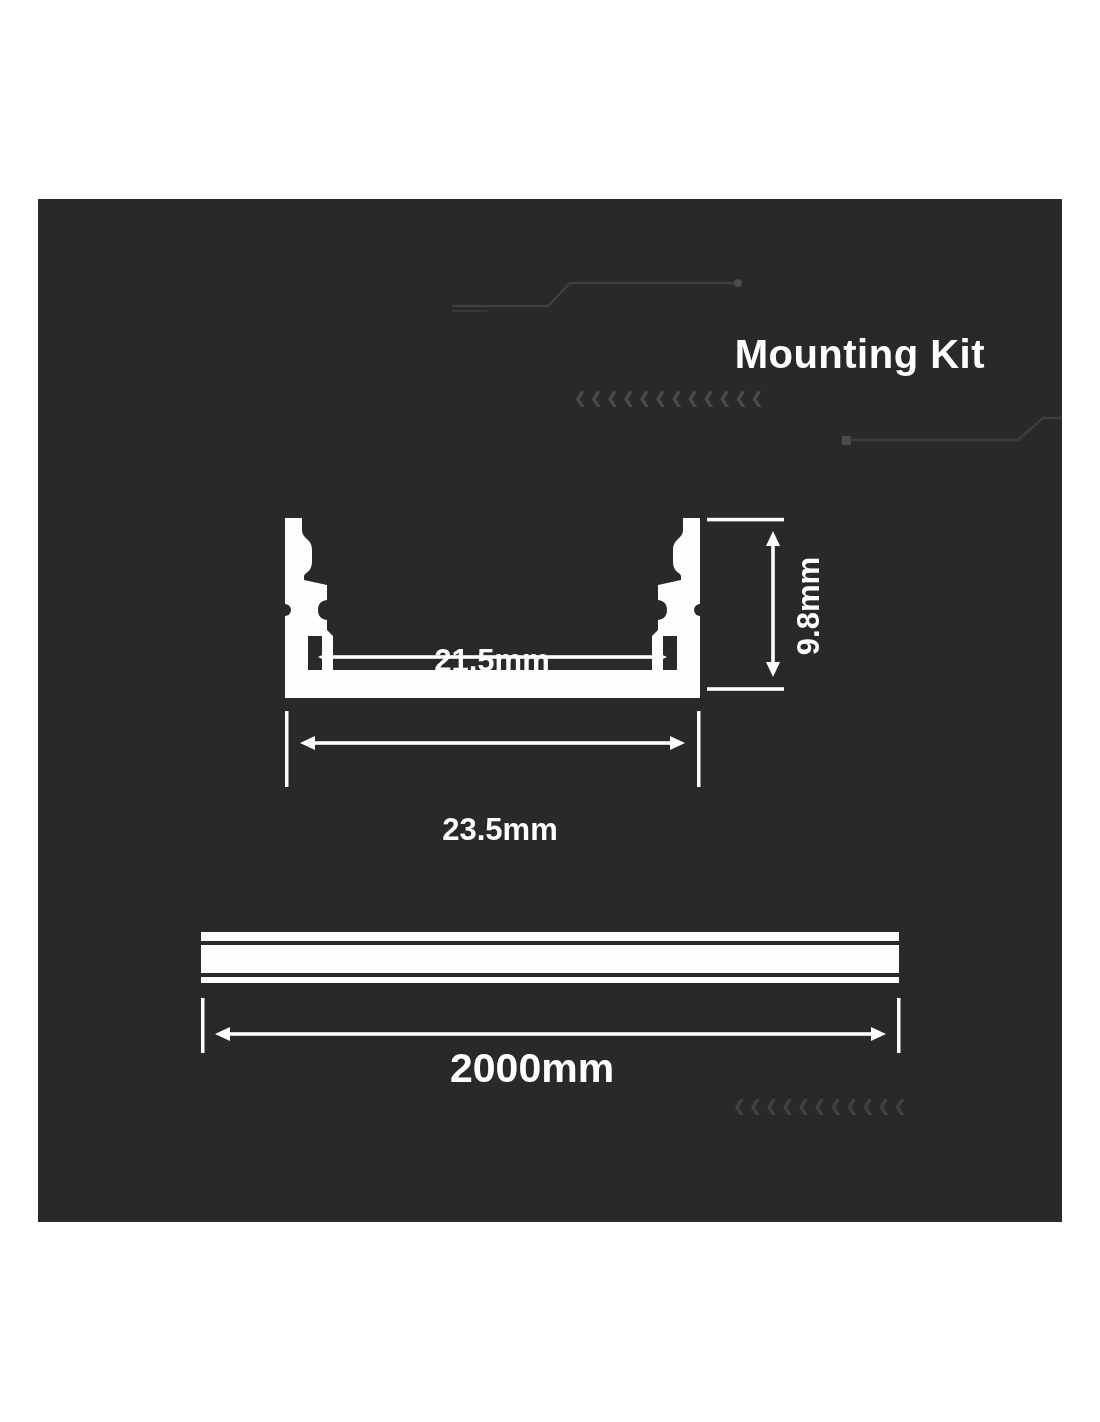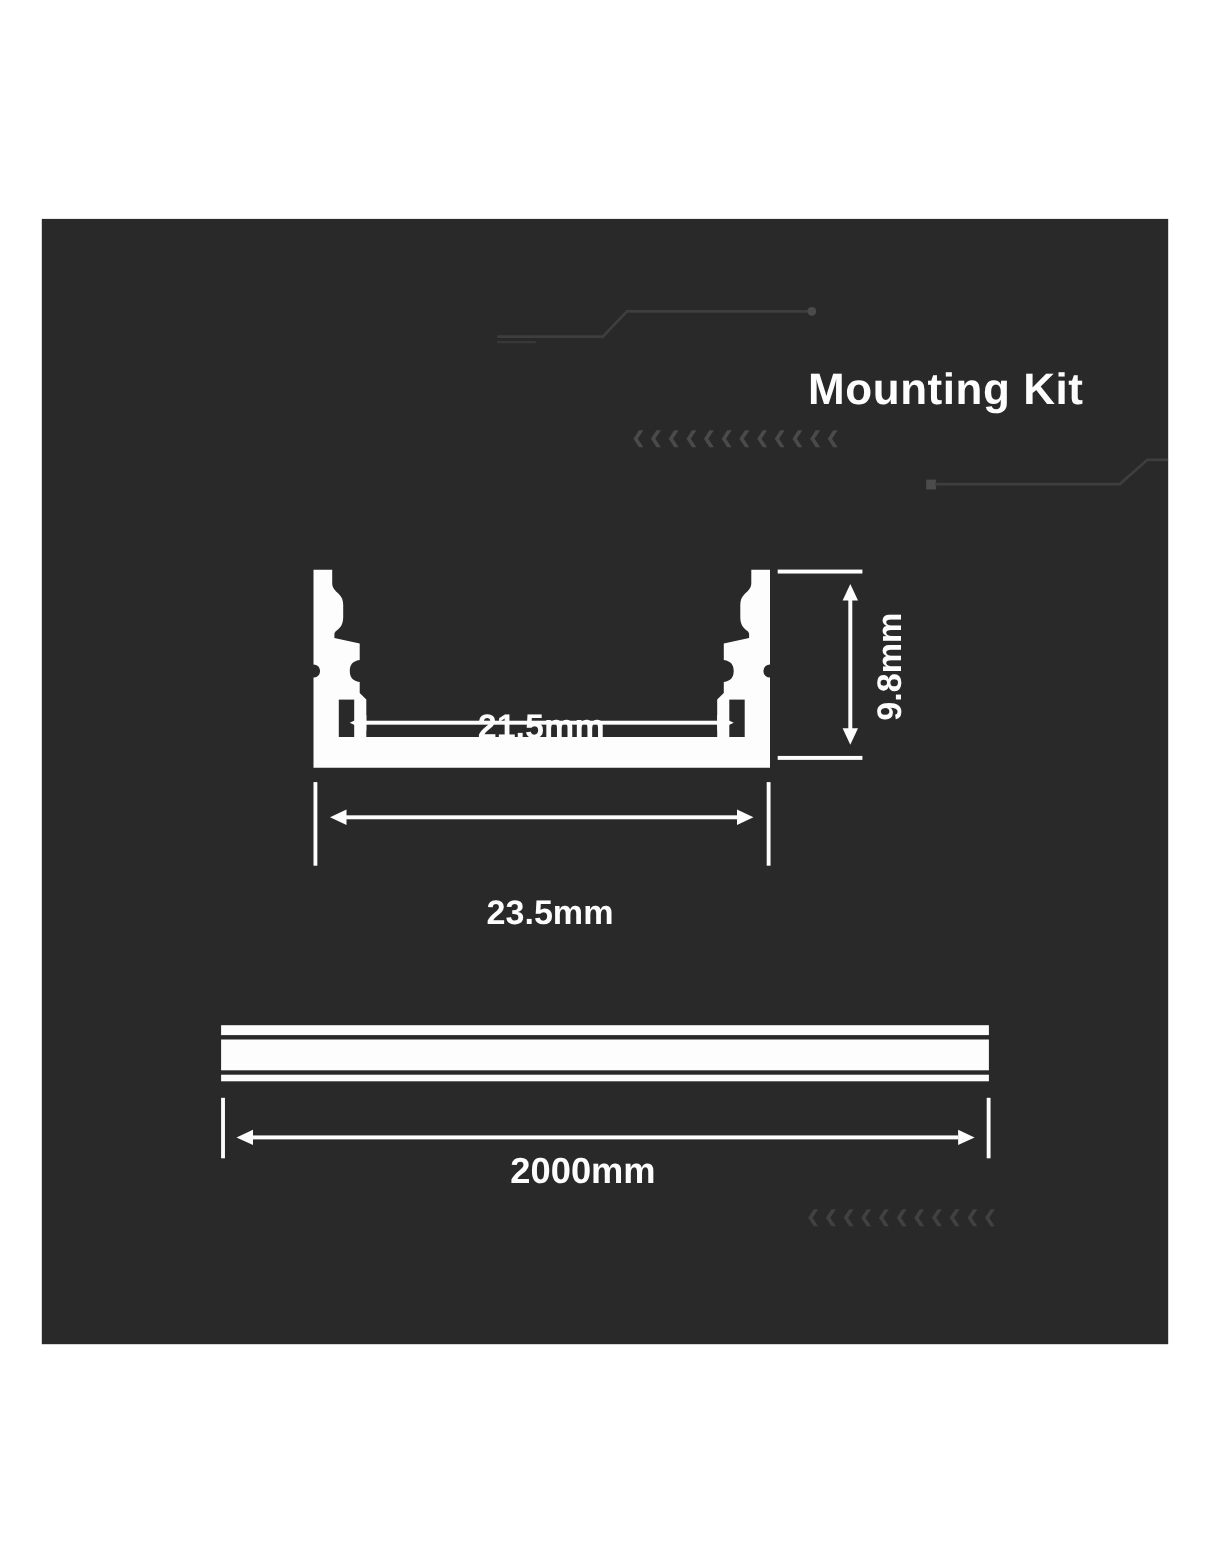--- a/index.html
+++ b/index.html
@@ -37,21 +37,21 @@
     font-weight: 700;
     width: 160px;
     text-align: center;
   }
   .label-inner  { left: 374px; top: 416px; margin-top: 28px; }
   .label-outer  { left: 382px; top: 571px; margin-top: 42px; }
   .label-height {
     left: 691px; top: 387px; height: 40px; line-height: 40px;
     transform: rotate(-90deg);
   }
-  .label-length { left: 412px; top: 846px; font-size: 33px; }
+  .label-length { left: 412px; top: 846px; font-size: 41px; }
   .chevrons {
     font-size: 15px;
     font-weight: 700;
     letter-spacing: 3.5px;
   }
   .chevrons-top    { left: 536px; top: 190px; color: #4a4a4a; }
   .chevrons-bottom { left: 695px; top: 898px; color: #414141; }
 </style>
 </head>
 <body>

